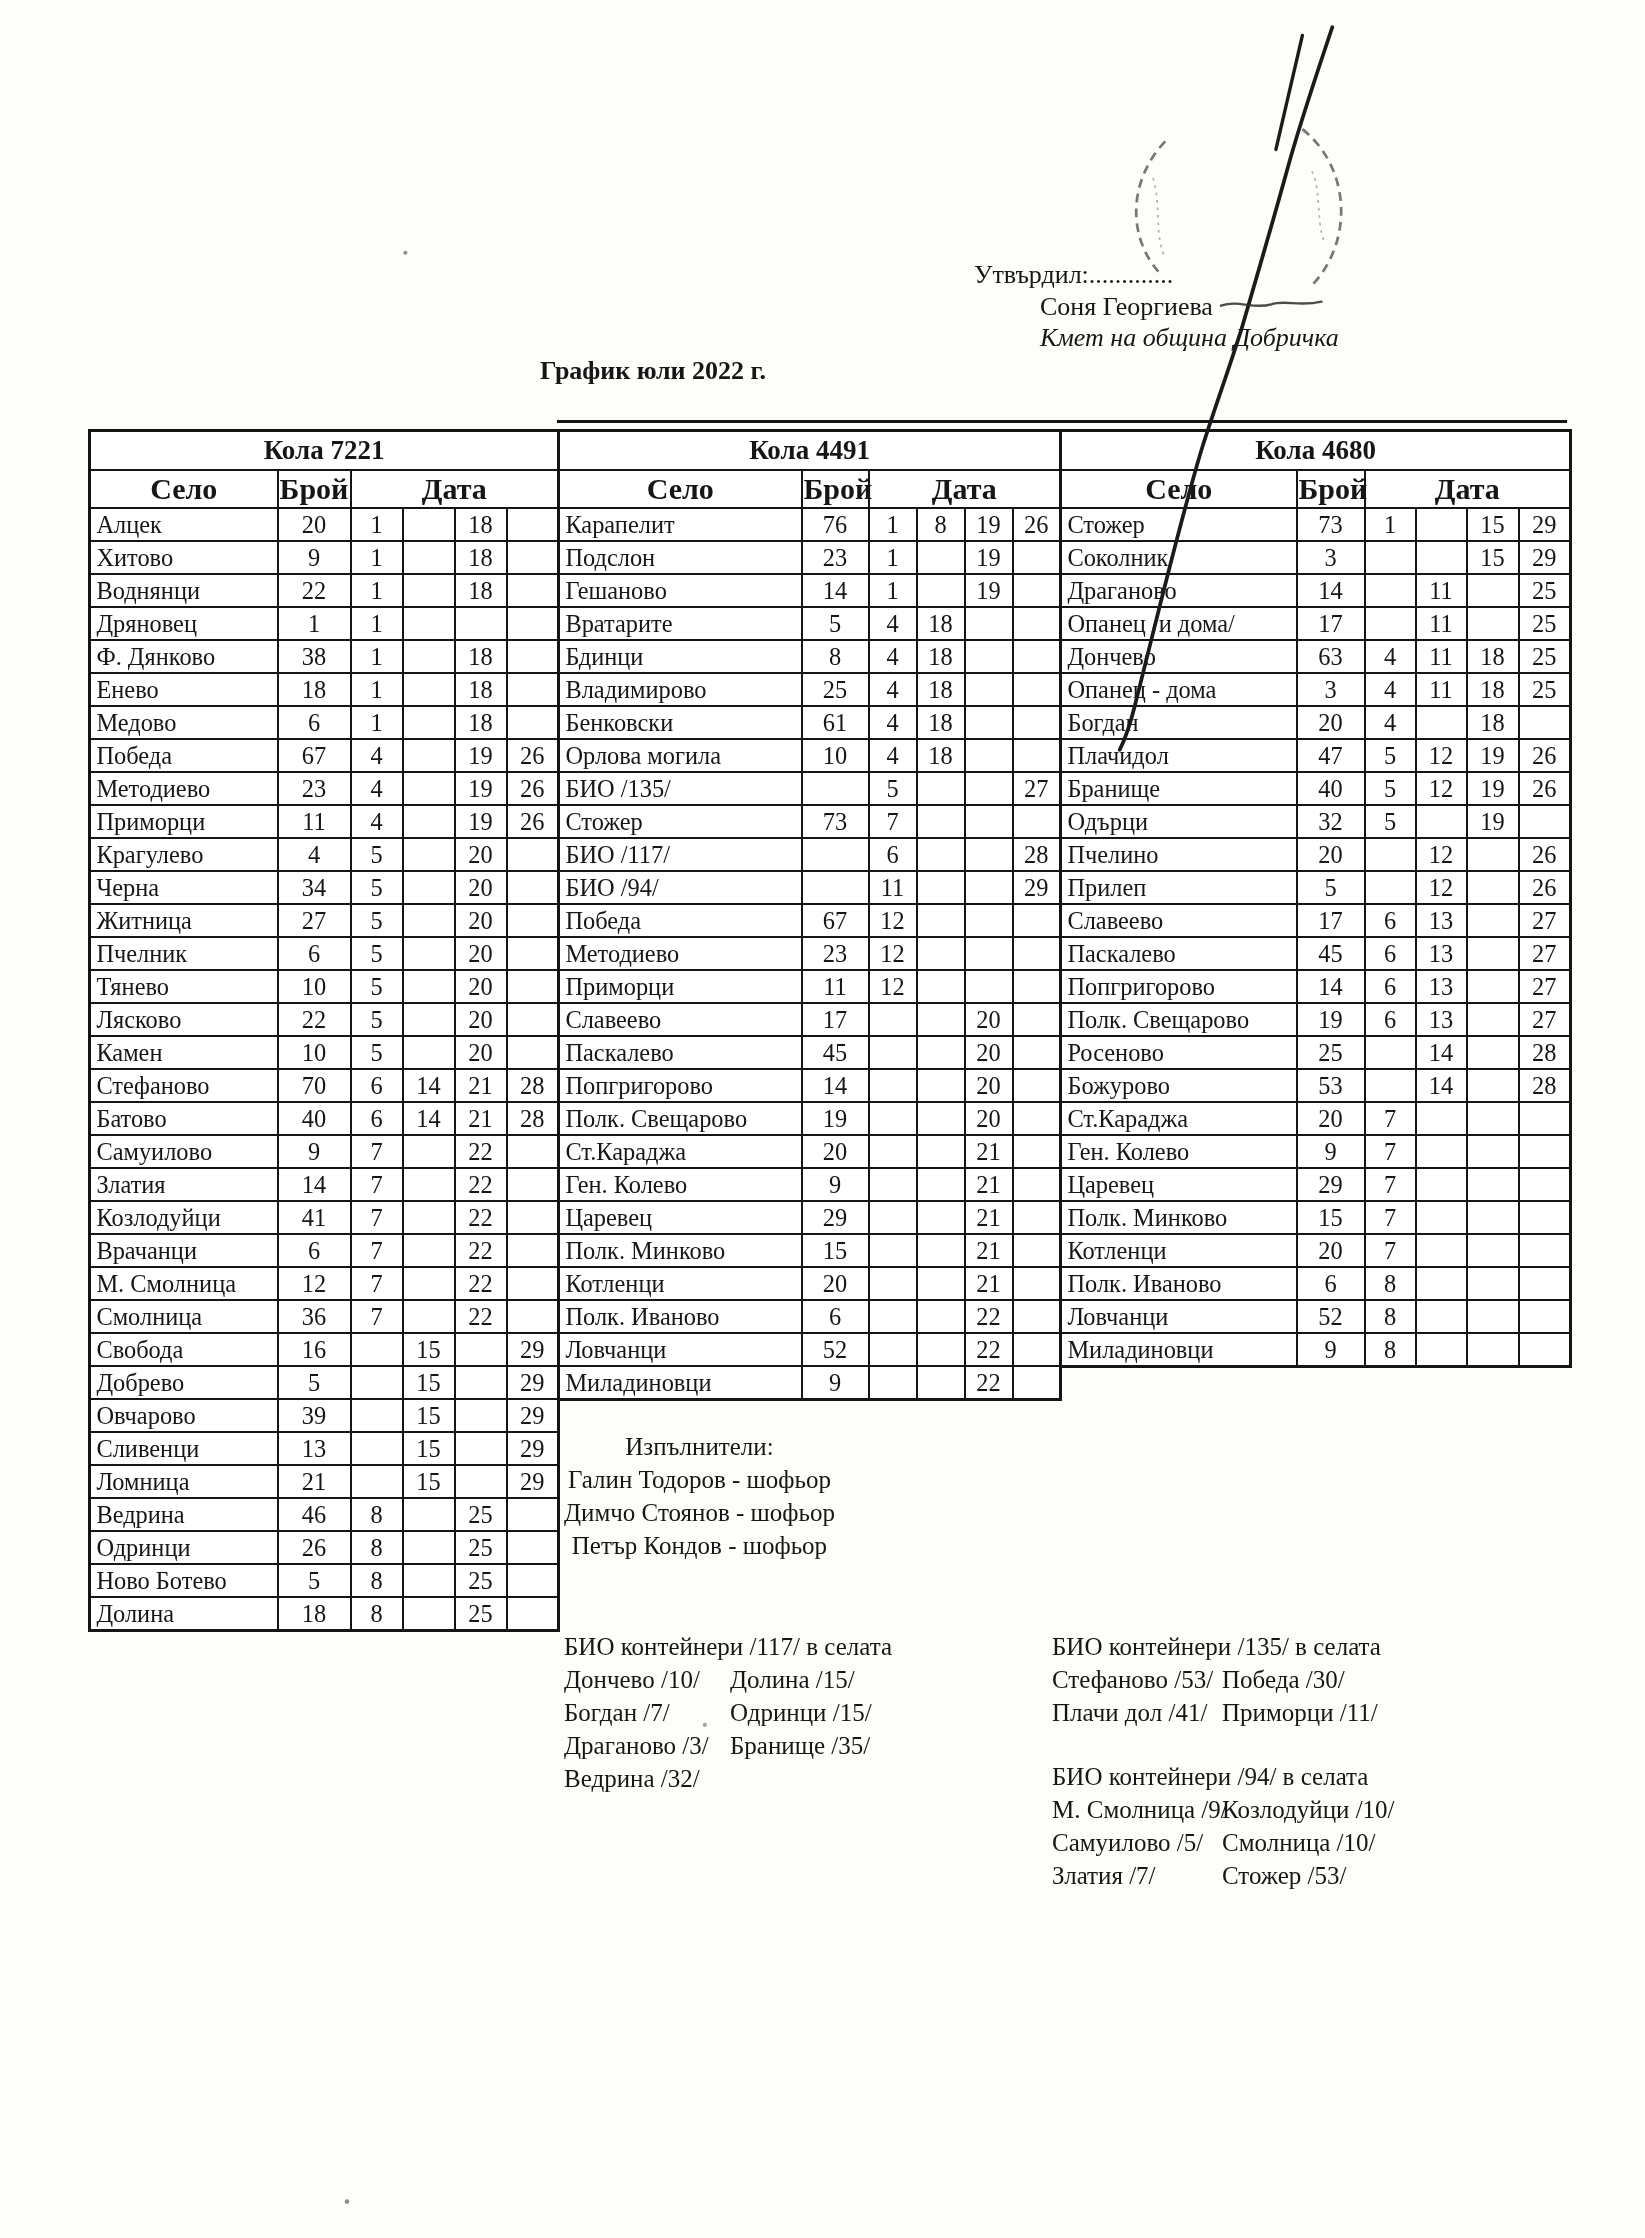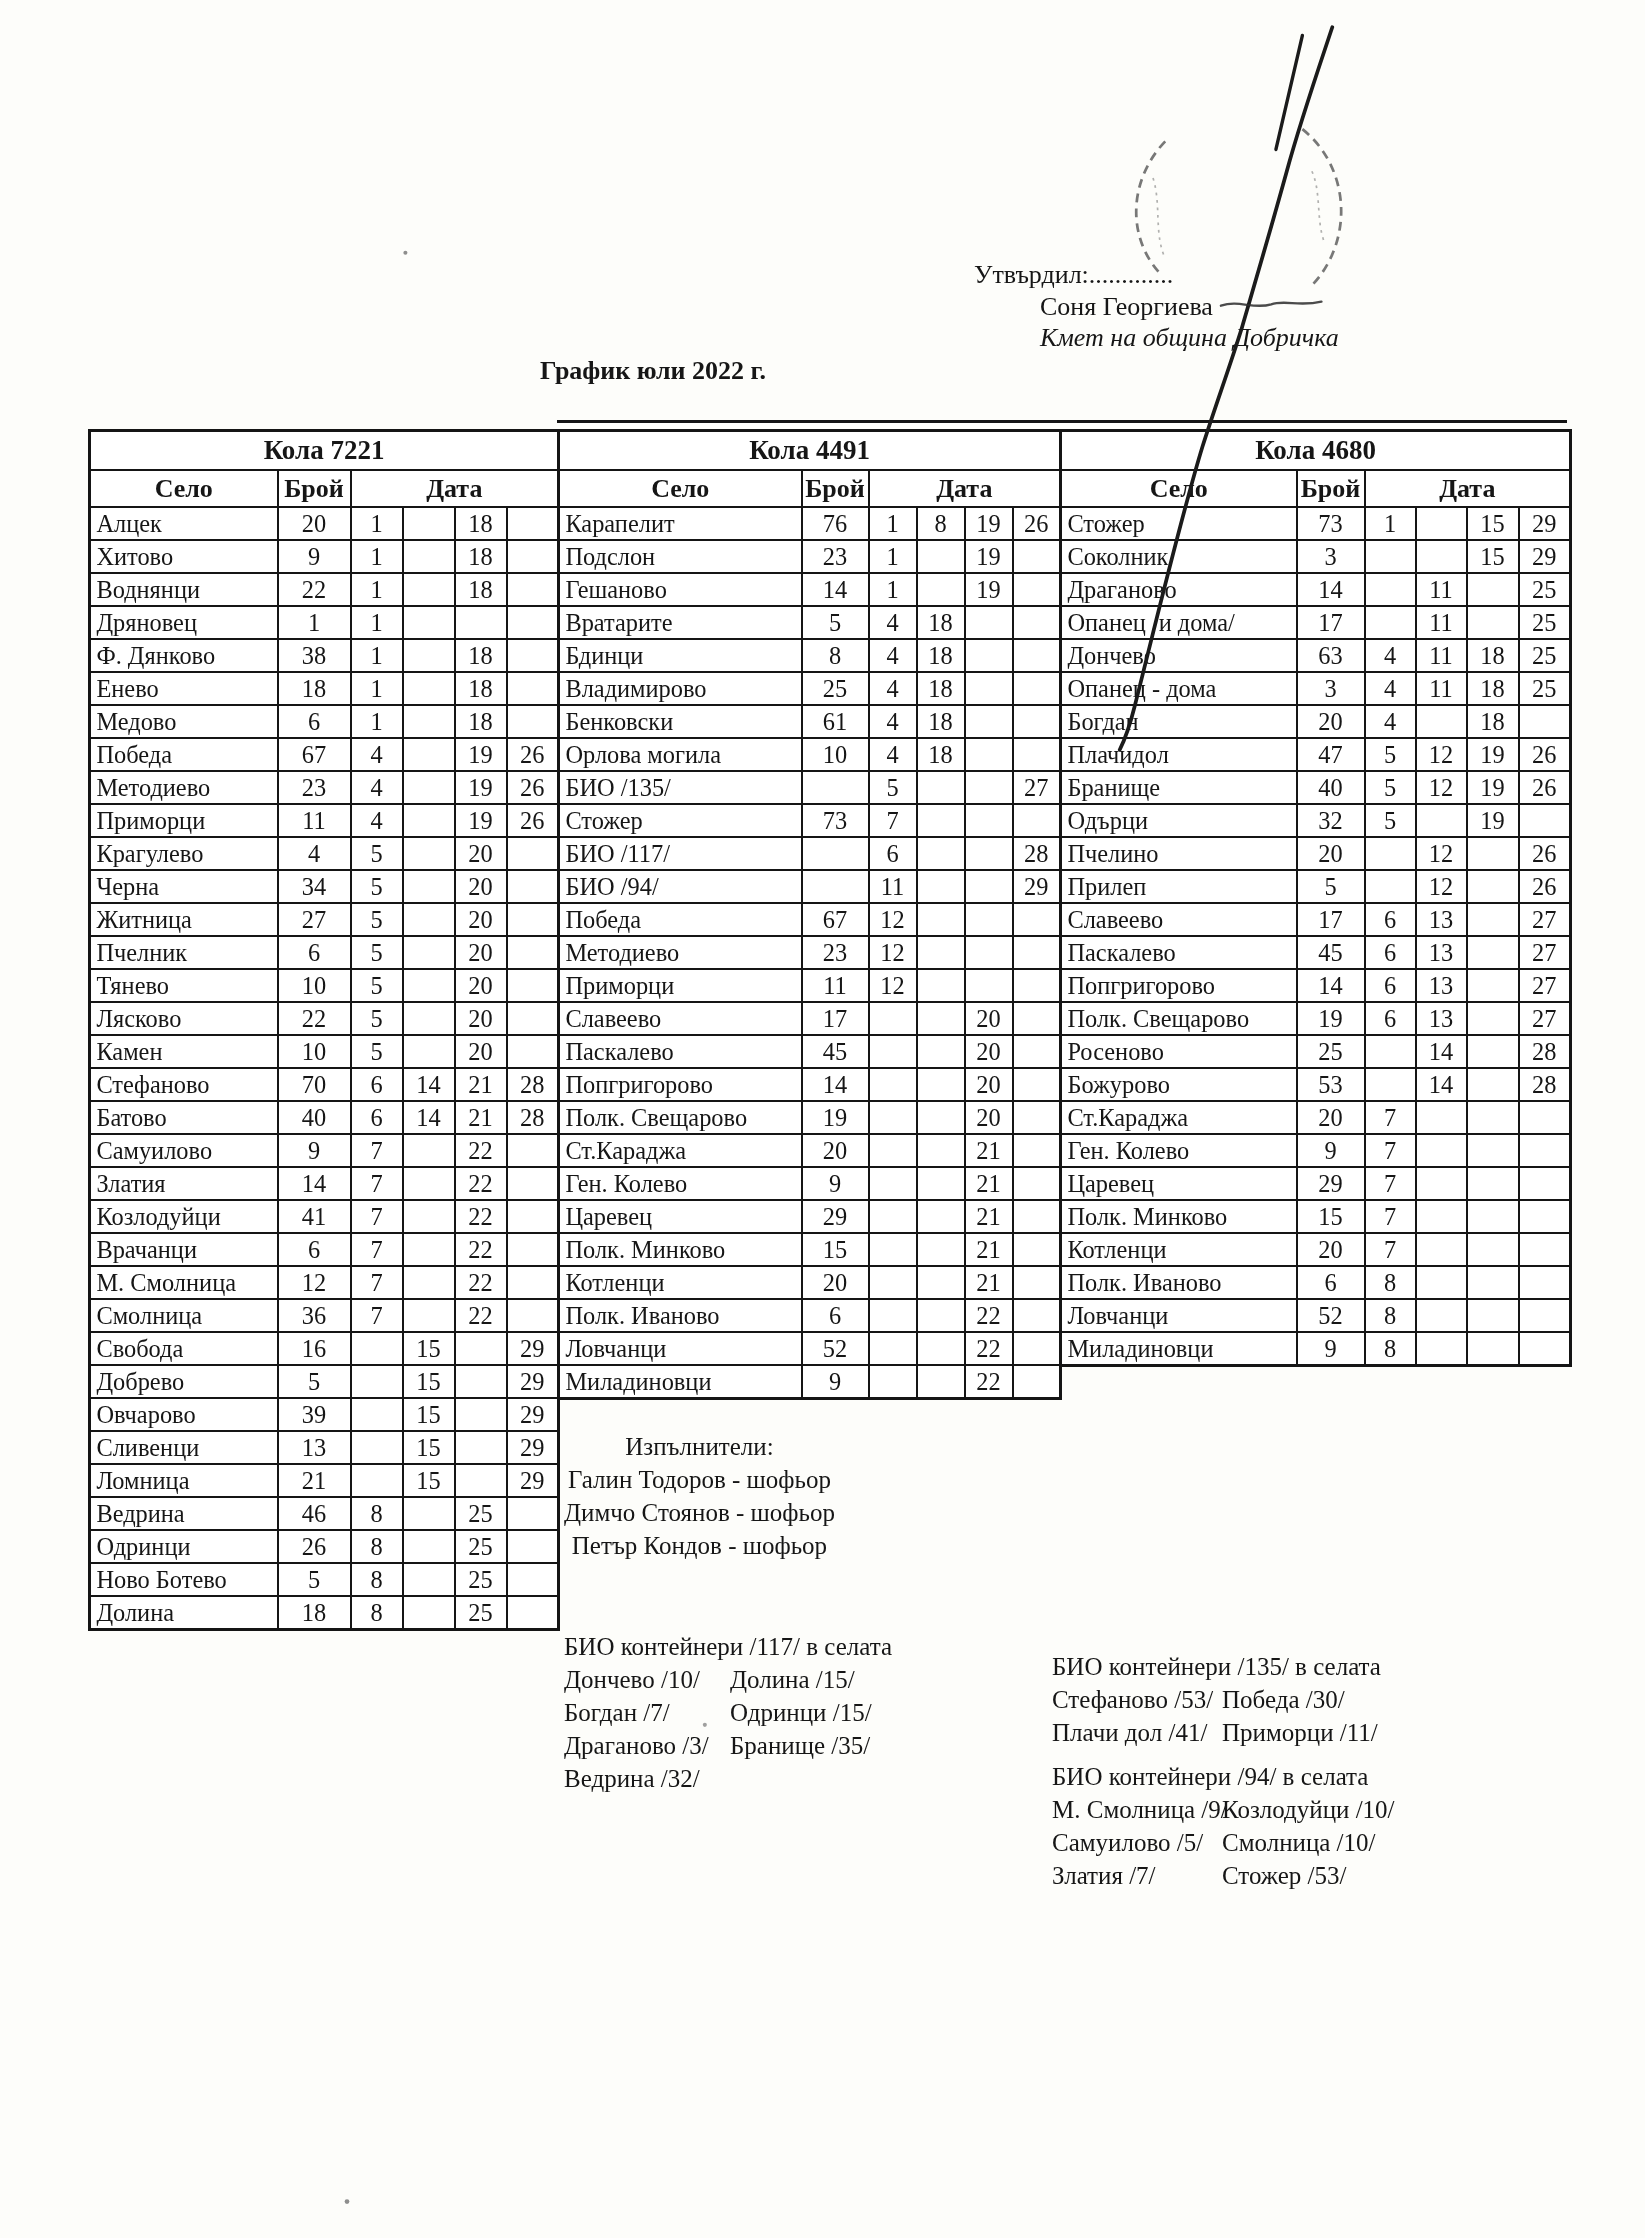--- a/index.html
+++ b/index.html
@@ -25,34 +25,34 @@
     position:absolute; top:429px;
     border-collapse:collapse; table-layout:fixed;
     background:#fff;
   }
   table.sched, table.sched th, table.sched td { border:2px solid #151515; }
   table.sched { border-width:3.4px; }
   #t0 { left:88px;  width:469px; }
   #t1 { left:557px;  width:502px; }
   #t2 { left:1059px; width:509px; }
   th.car { height:35px; font-size:27px; font-weight:bold; text-align:center; border-bottom-width:2.7px; }
-  th.col { height:33px; font-size:26px; font-weight:bold; text-align:center; }
+  th.col { height:33px; font-size:30px; font-weight:bold; text-align:center; }
   table.sched td { height:31px; font-size:24.4px; overflow:hidden; }
   td.village { text-align:left; padding:0 2.7px 0 5.4px; white-space:nowrap; }
   td.num { text-align:center; padding:0; }
   .skew-line { position:absolute; left:557px; top:420px; width:1010px; height:3.4px; background:#141414; }
 
   
   .txt-block { position:absolute; font-size:25px;text-align:center; }
   .txt-block .line { height:33px; line-height:33px; white-space:nowrap; }
   #executors { left:564px; top:1430px; }
   .bio { font-size:25px; }
   .bio .line { height:33px; line-height:33px;font-family:Liberation Serif, serif; }
   #bio117 { left:564px;  top:1630px; }
-  #bio135 { left:1052px; top:1630px;margin-top:20px; }
+  #bio135 { left:1052px; top:1630px; }
   #bio94  { left:1052px; top:1760px; }
   .pair { display:flex; }
   .pair .lc { display:inline-block; white-space:nowrap; }
   #bio117 .lc { width:166px; }
   #bio135 .lc, #bio94 .lc { width:170px; }
 
   
   svg.overlay { position:absolute; left:0; top:0; z-index:9; pointer-events:none; }
 </style>
 </head>

